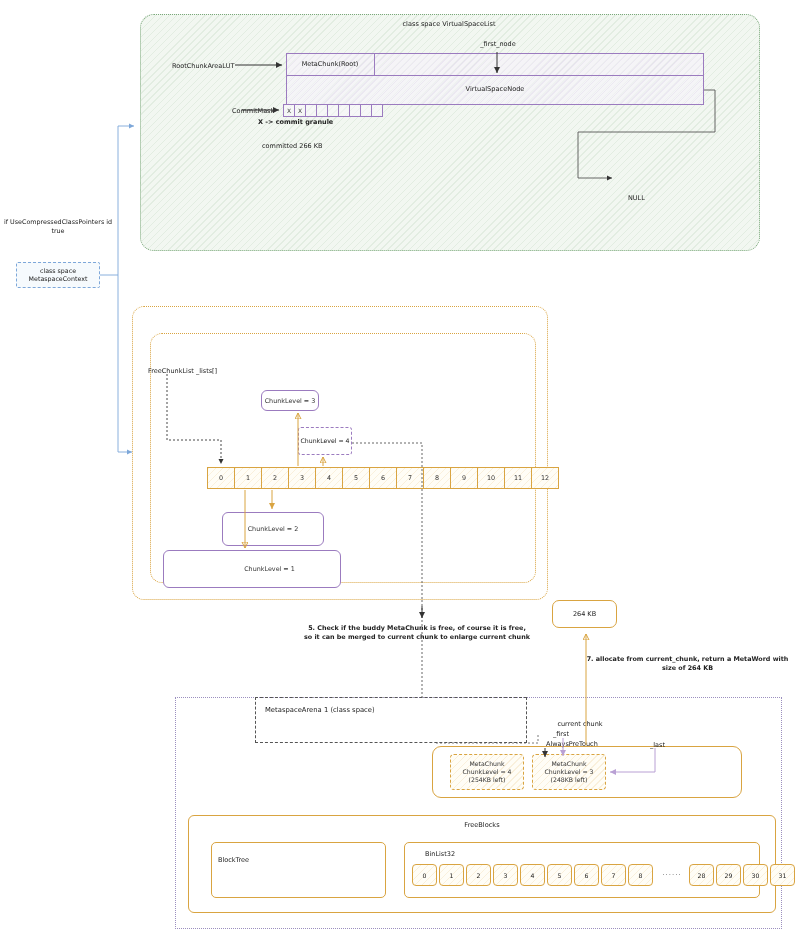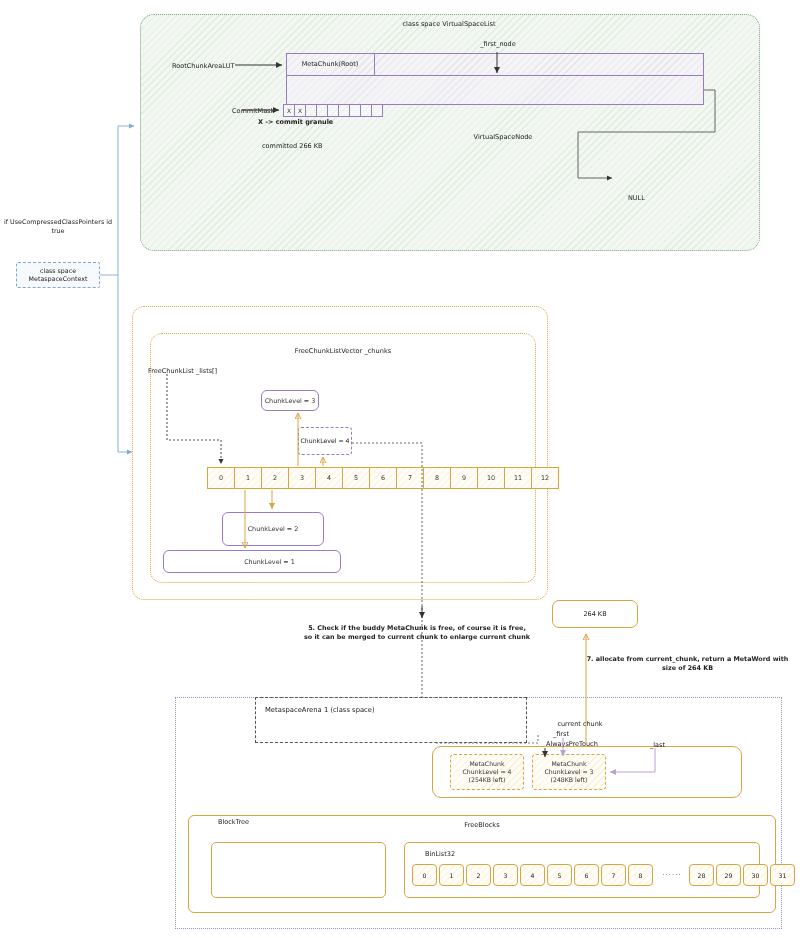--- a/index.html
+++ b/index.html
@@ -39,21 +39,21 @@
   #mcroot-lbl{left:286px;top:60px;width:88px;}
 
   
   #vsnode{
     left:286px;top:75px;width:418px;height:30px;
     border:1px solid #9b7bbf;box-sizing:border-box;
     background:
       repeating-linear-gradient(135deg, rgba(150,120,190,.10) 0 1px, rgba(0,0,0,0) 1px 5px),
       rgba(247,243,251,.6);
   }
-  #vsnode-lbl{left:294px;top:85px;width:418px;font-size:6.6px;margin-top:48px;}
+  #vsnode-lbl{left:286px;top:85px;width:418px;font-size:6.6px;}
 
   
   #cmask{left:283px;top:104px;display:flex;}
   #cmask .cell{
     width:12px;height:13px;border:1px solid #9b7bbf;
     margin-left:-1px;box-sizing:border-box;
     display:flex;align-items:center;justify-content:center;
     font-size:6px;color:#3a3a3a;background:rgba(250,248,253,.5);
   }
   #cmask .cell:first-child{margin-left:0;}
@@ -109,31 +109,31 @@
   #idxrow .cell:first-child{margin-left:0;}
 
   .purplebox{
     position:absolute;border:1px solid #9b7bbf;border-radius:6px;
     background:#fff;box-sizing:border-box;
     display:flex;align-items:center;justify-content:center;
     font-size:6.4px;color:#333;
   }
   #lvl3{left:261px;top:390px;width:58px;height:21px;}
   #lvl2{left:222px;top:512px;width:102px;height:34px;}
-  #lvl1{left:163px;top:550px;width:178px;height:23px;padding-left:35px;}
+  #lvl1{left:163px;top:550px;width:178px;height:38px;padding-left:35px;}
   #lvl4{
     left:298px;top:427px;width:54px;height:28px;
     border:1px dashed #9b7bbf;border-radius:3px;background:#fff;
     box-sizing:border-box;display:flex;align-items:center;justify-content:center;
     text-align:center;line-height:1.15;font-size:6.2px;
   }
 
   
   #kb264{
-    left:552px;top:600px;width:86px;height:28px;
+    left:552px;top:600px;width:65px;height:28px;
     border:1px solid #d9a441;border-radius:7px;background:#fff;
     box-sizing:border-box;display:flex;align-items:center;justify-content:center;
     font-size:6.5px;
   }
 
   #note5{left:303px;top:624px;width:228px;font-size:6.4px;font-weight:bold;}
   #note7{left:585px;top:655px;width:205px;font-size:6.4px;font-weight:bold;}
 
   
   #arena-outer{
@@ -169,21 +169,21 @@
   
   #fb-box{
     left:188px;top:815px;width:588px;height:98px;
     border:1px solid #d9a441;border-radius:6px;box-sizing:border-box;
   }
   #fb-title{left:188px;top:821px;width:588px;font-size:6.6px;}
   #bt-box{
     left:211px;top:842px;width:175px;height:56px;
     border:1px solid #d9a441;border-radius:5px;box-sizing:border-box;
   }
-  #bt-lbl{left:218px;top:818px;text-align:right;}
+  #bt-lbl{left:218px;top:856px;text-align:right;}
   #bl-box{
     left:404px;top:842px;width:356px;height:56px;
     border:1px solid #d9a441;border-radius:5px;box-sizing:border-box;
   }
   #bl-lbl{left:425px;top:850px;text-align:right;}
   #binrow{left:412px;top:864px;display:flex;align-items:center;}
   #binrow .bin{
     width:25px;height:22px;border:1px solid #d9a441;border-radius:4px;
     margin-right:2px;box-sizing:border-box;
     display:flex;align-items:center;justify-content:center;font-size:6.2px;
@@ -229,21 +229,20 @@
   <div class="lbl" id="commit-granule">X -&gt; commit granule</div>
   <div class="lbl" id="committed-kb">committed 266 KB</div>
 
   <div class="lbl ctr" id="cond-lbl" style="white-space:normal;">if UseCompressedClassPointers id true</div>
   <div class="abs" id="ctx-box">
     <div class="ctr" id="ctx-lbl">class space MetaspaceContext</div>
   </div>
 
   <div class="abs" id="cm-box"></div>
   <div class="abs" id="fcv-box"></div>
-  <div class="lbl ctr" id="fcv-title">FreeChunkListVector _chunks</div>
   <div class="lbl" id="fcl-lbl">FreeChunkList _lists[]</div>
 
   <div class="abs" id="idxrow">
       <div class="cell">0</div>
       <div class="cell">1</div>
       <div class="cell">2</div>
       <div class="cell">3</div>
       <div class="cell">4</div>
       <div class="cell">5</div>
       <div class="cell">6</div>

